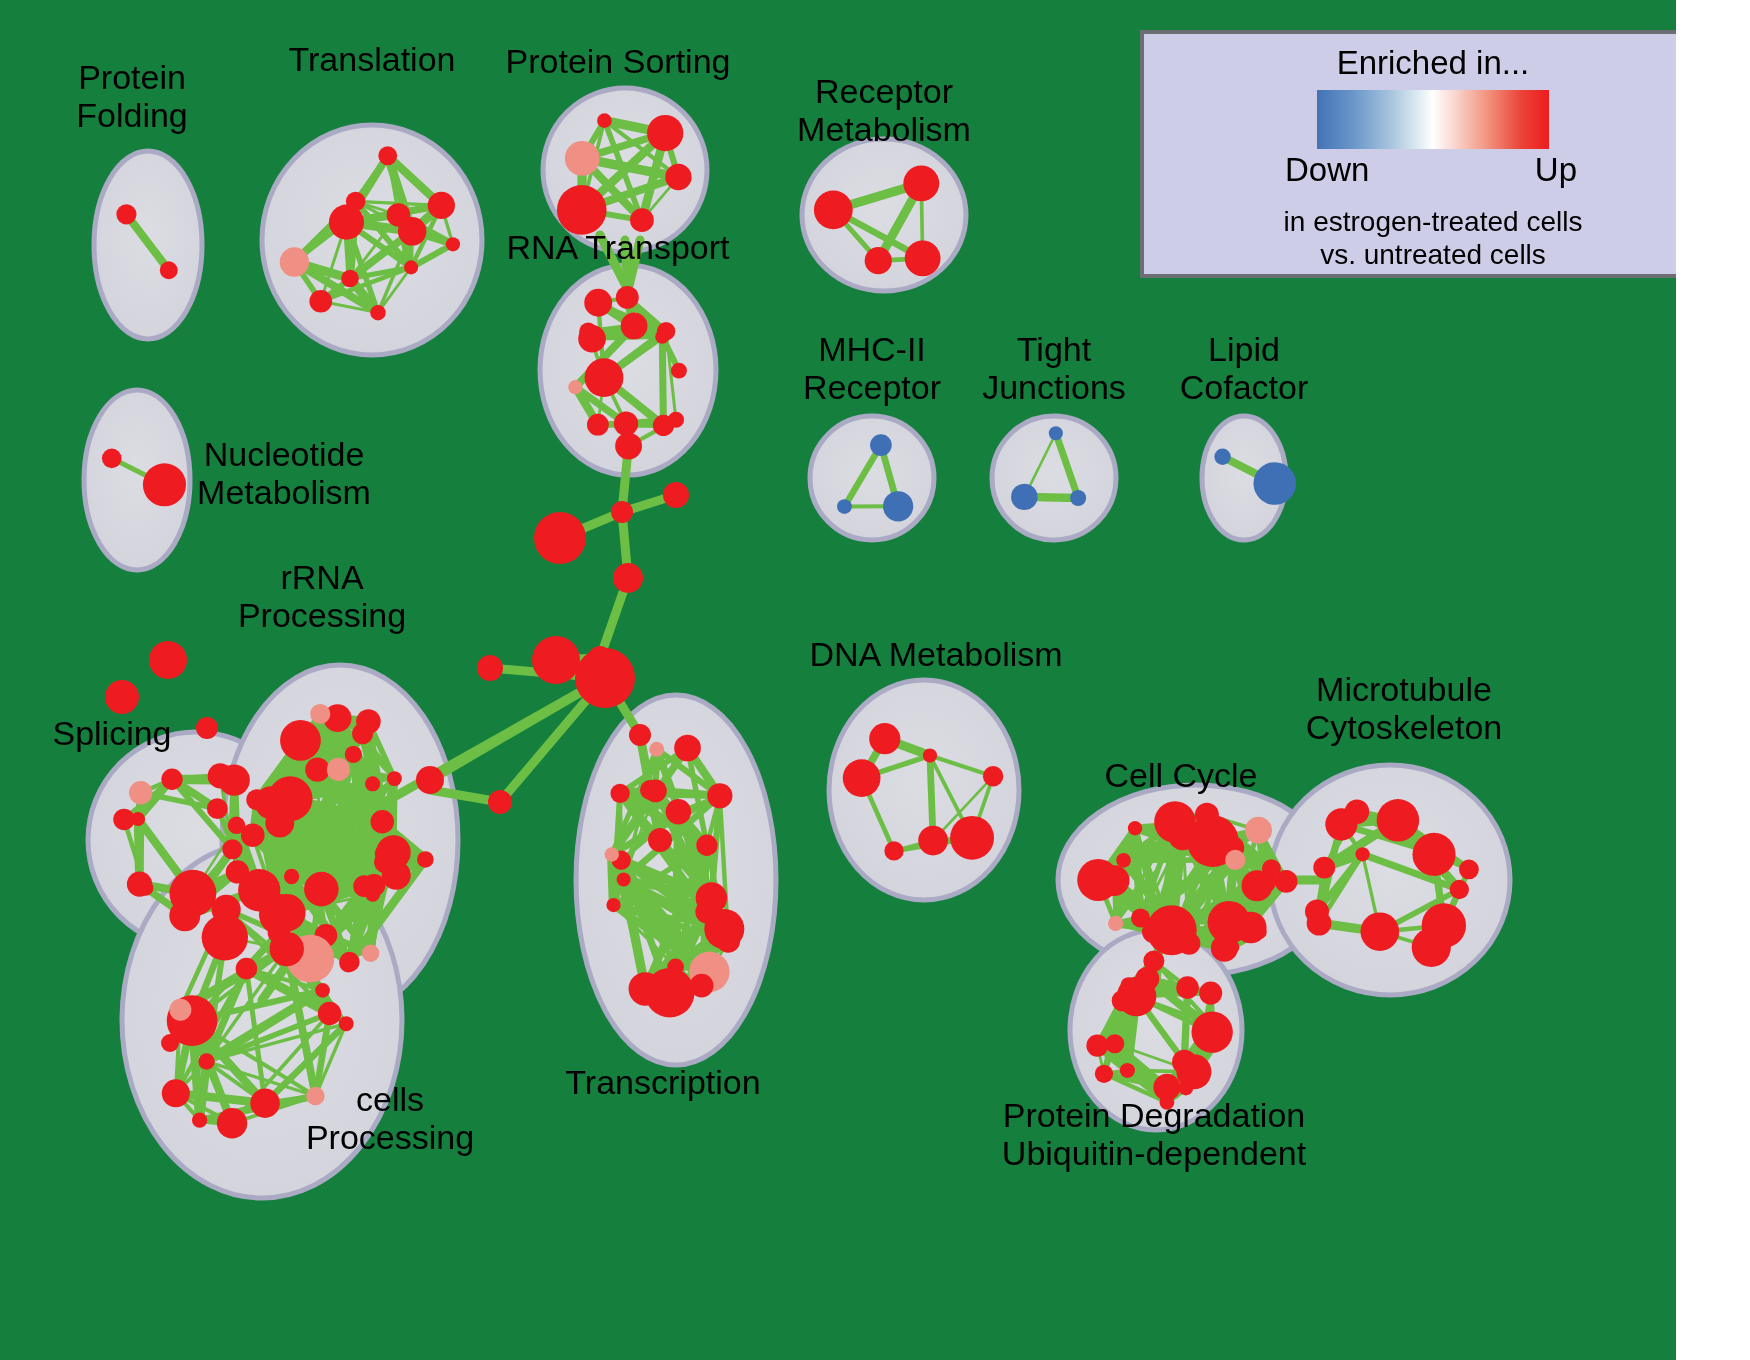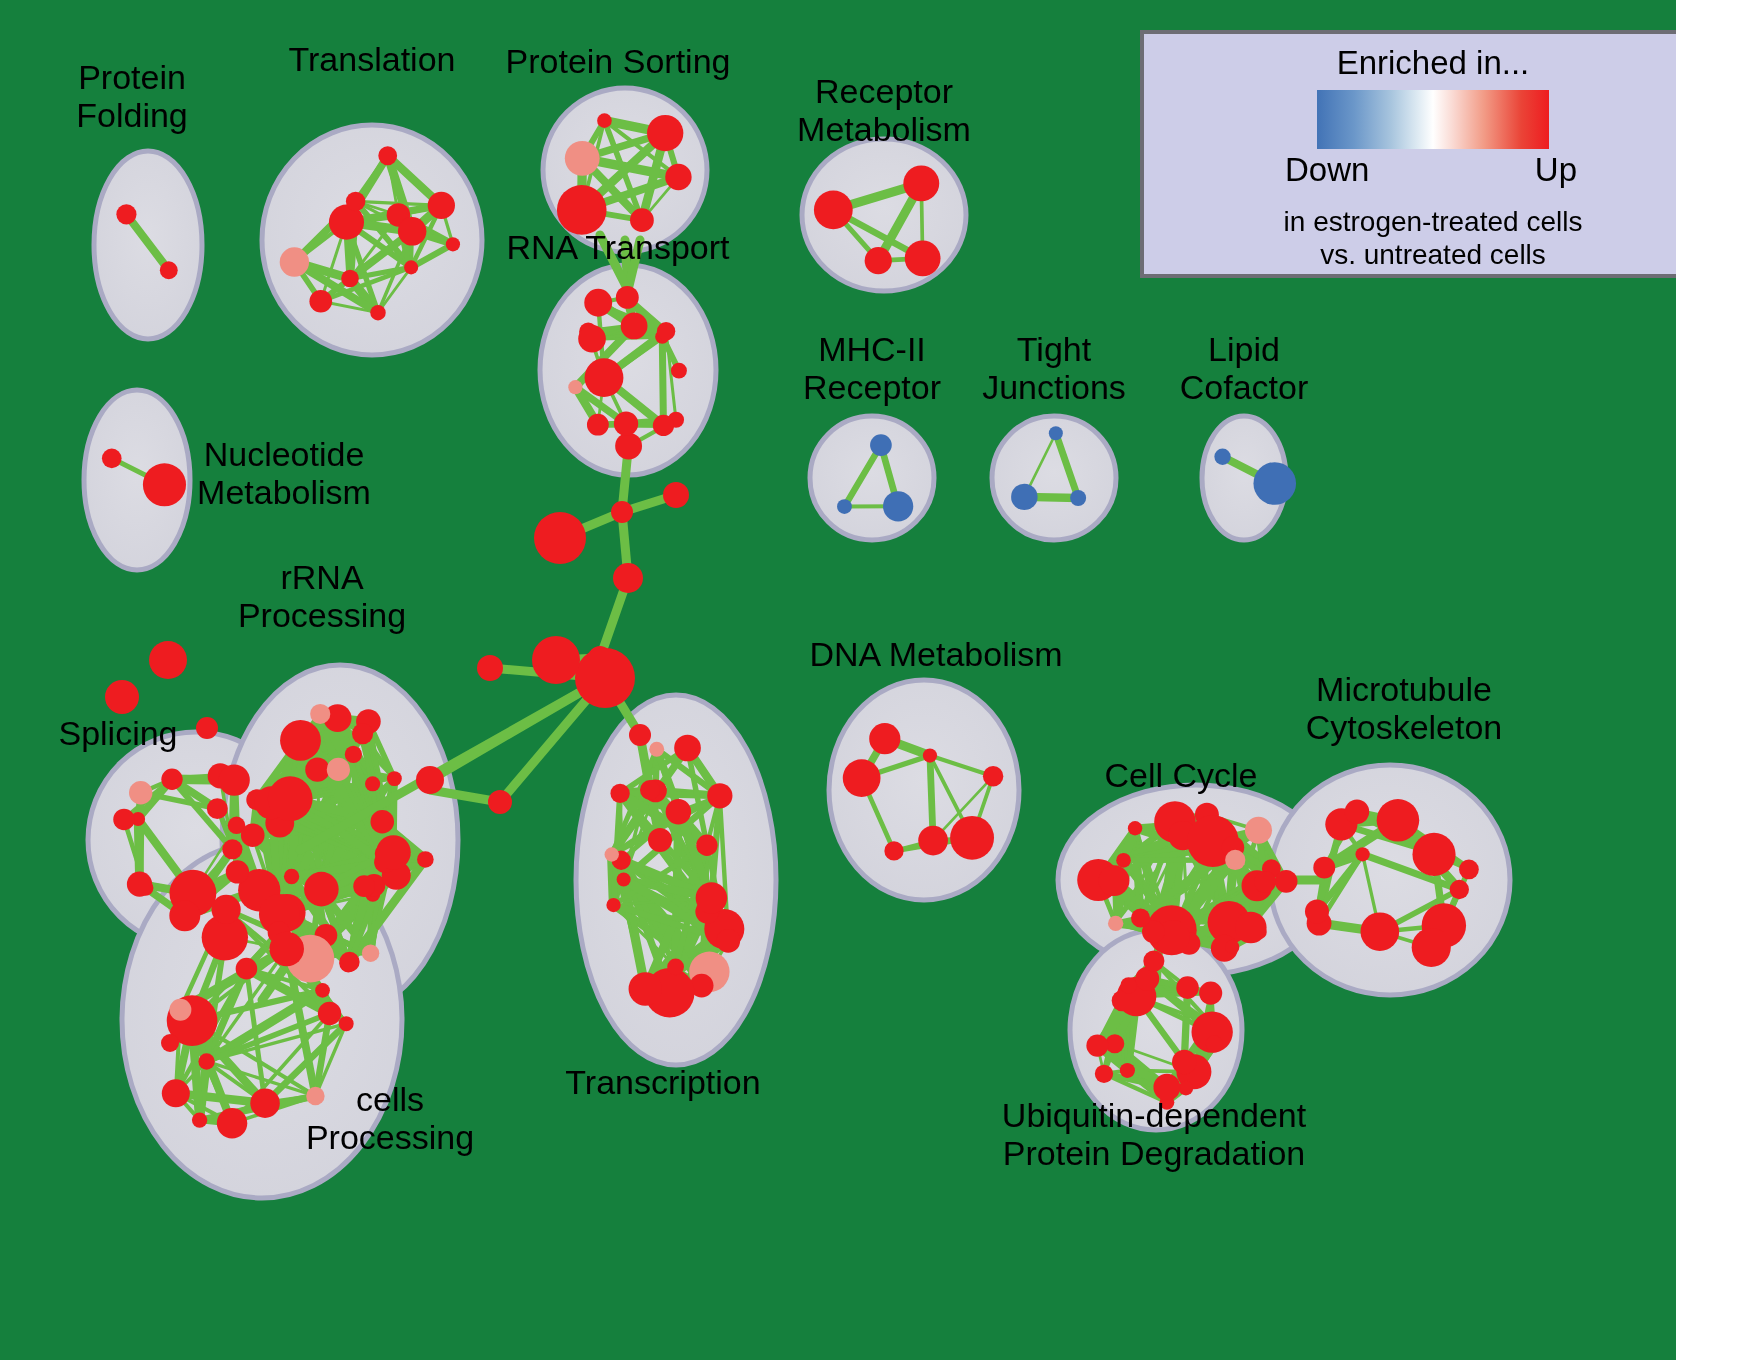--- a/index.html
+++ b/index.html
@@ -1185,28 +1185,28 @@
   <div id="label-layer">
       <div class="lbl" style="left: 132px; top: 58px;"><div>Protein</div><div>Folding</div></div>
       <div class="lbl" style="left: 372px; top: 40px;"><div>Translation</div></div>
       <div class="lbl" style="left: 618px; top: 42px;"><div>Protein Sorting</div></div>
       <div class="lbl" style="left: 618px; top: 228px;"><div>RNA Transport</div></div>
       <div class="lbl" style="left: 884px; top: 72px;"><div>Receptor</div><div>Metabolism</div></div>
       <div class="lbl" style="left: 284px; top: 435px;"><div>Nucleotide</div><div>Metabolism</div></div>
       <div class="lbl" style="left: 872px; top: 330px;"><div>MHC-II</div><div>Receptor</div></div>
       <div class="lbl" style="left: 1054px; top: 330px;"><div>Tight</div><div>Junctions</div></div>
       <div class="lbl" style="left: 1244px; top: 330px;"><div>Lipid</div><div>Cofactor</div></div>
-      <div class="lbl" style="left: 118px; top: 714px;"><div>Splicing</div></div>
+      <div class="lbl" style="left: 112px; top: 714px;"><div>Splicing</div></div>
       <div class="lbl" style="left: 322px; top: 558px;"><div>rRNA</div><div>Processing</div></div>
       <div class="lbl" style="left: 390px; top: 1080px;"><div>cells</div><div>Processing</div></div>
       <div class="lbl" style="left: 663px; top: 1063px;"><div>Transcription</div></div>
       <div class="lbl" style="left: 936px; top: 635px;"><div>DNA Metabolism</div></div>
       <div class="lbl" style="left: 1181px; top: 756px;"><div>Cell Cycle</div></div>
       <div class="lbl" style="left: 1404px; top: 670px;"><div>Microtubule</div><div>Cytoskeleton</div></div>
-      <div class="lbl" style="left: 1154px; top: 1096px;"><div>Ubiquitin-dependent</div><div>Protein Degradation</div></div>
+      <div class="lbl" style="left: 1154px; top: 1096px;"><div>Protein Degradation</div><div>Ubiquitin-dependent</div></div>
     </div>
 
   <div id="legend">
     <div id="legend-title">Enriched in...</div>
     <div id="legend-bar"></div>
     <div id="legend-ends">
       <span id="legend-down">Down</span>
       <span id="legend-up">Up</span>
     </div>
     <div id="legend-sub">

